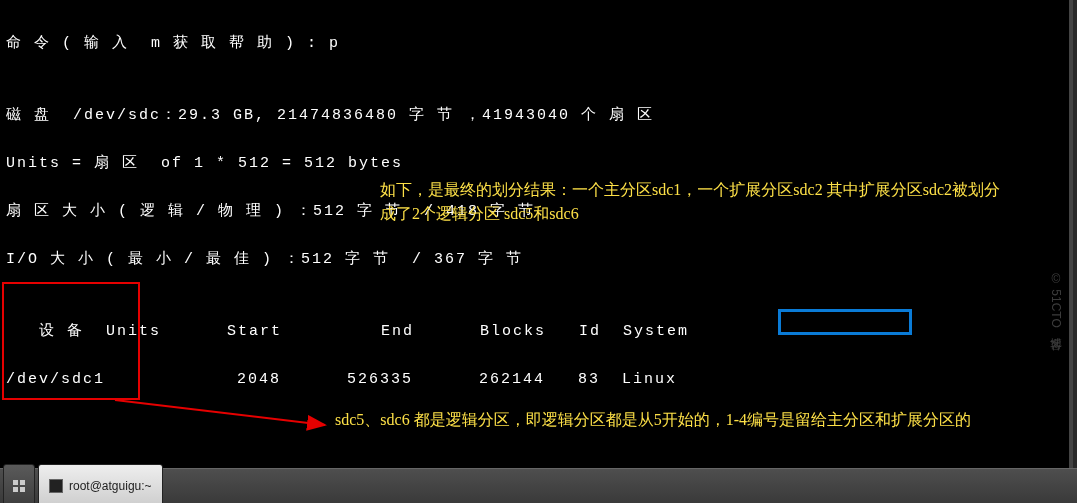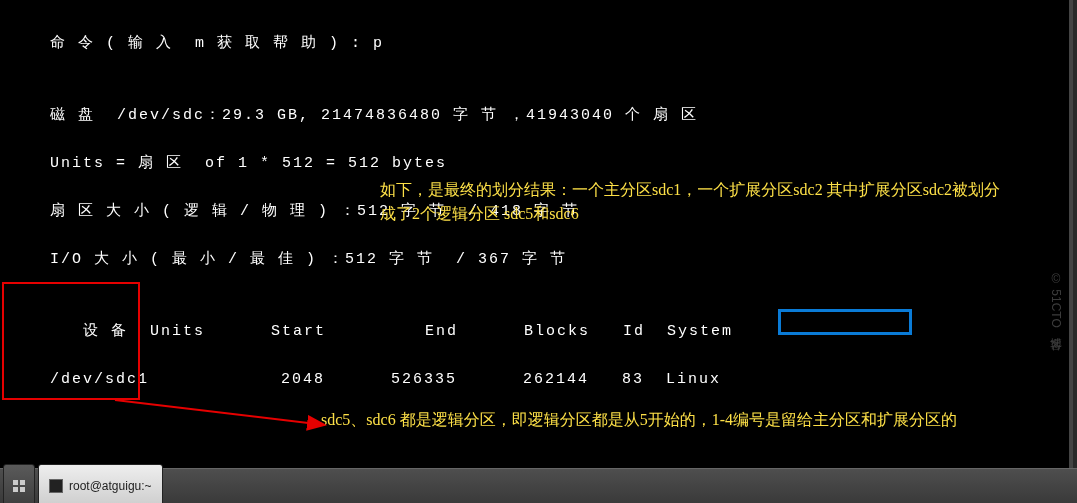--- a/index.html
+++ b/index.html
@@ -16,32 +16,32 @@
     background: #000;
     color: #fff;
     padding: 8px 6px 4px 6px;
     width: 1073px;
     height: 468px;
     position: relative;
     letter-spacing: 2px;
     line-height: 1.6;
     white-space: pre;
   }
-  .line { display: block; margin-left: 44px; }
+  .line { display: block; }
   .annot {
     position: absolute;
     font-family: Liberation Serif, serif;
     font-size: 16px;
     color: #fde047;
     letter-spacing: 0;
     line-height: 1.5;
     white-space: normal;
   }
   .annot1 { left: 380px; top: 178px; width: 620px; }
-  .annot2 { left: 321px; top: 408px; width: 700px; }
+  .annot2 { left: 335px; top: 408px; width: 700px; }
   .red-box {
     position: absolute;
     border: 2px solid #e60000;
     pointer-events: none;
   }
   .box1 { left: 2px; top: 282px; width: 138px; height: 118px; }
   .blue-box {
     position: absolute;
     border: 3px solid #0a7bd6;
     pointer-events: none;

